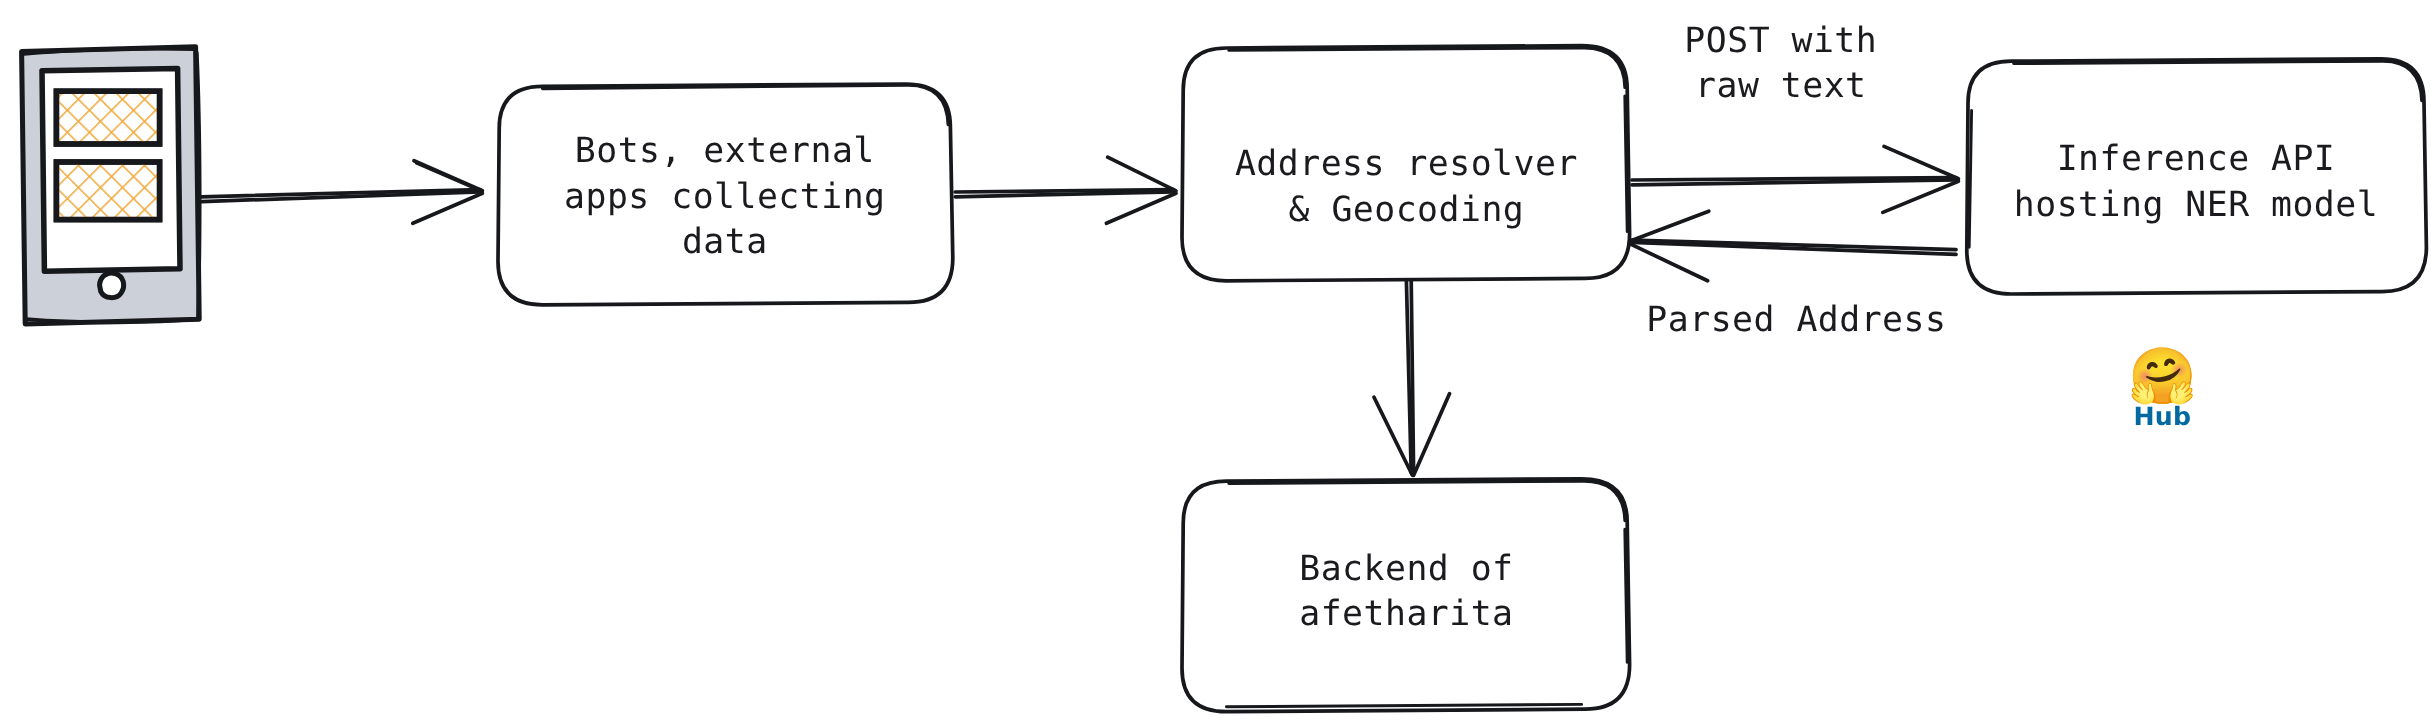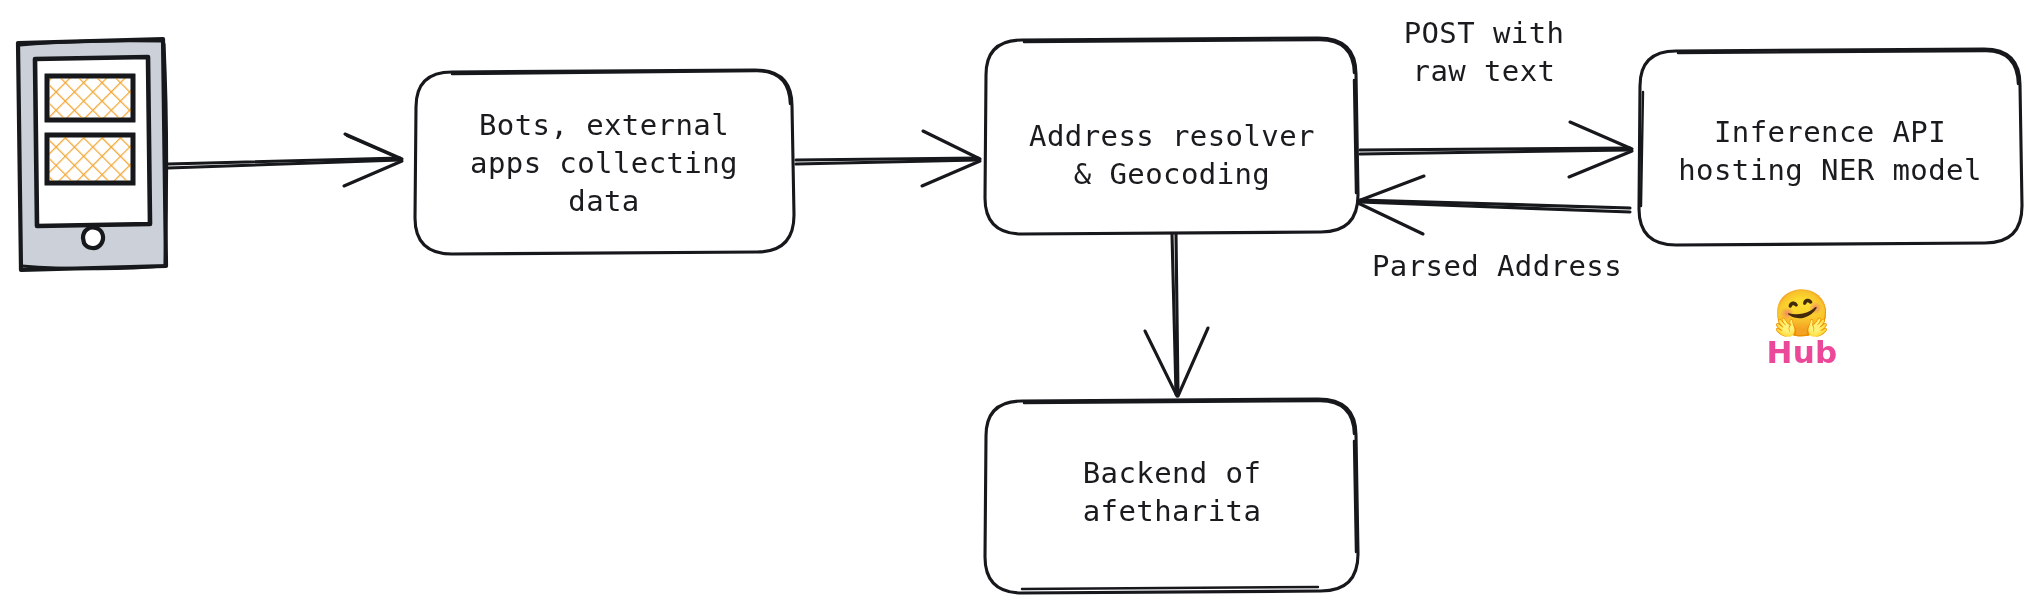--- a/index.html
+++ b/index.html
@@ -66,23 +66,23 @@
     line-height: 1;
   }
   .hub-emoji {
     font-family: "DejaVu Sans", sans-serif;
     font-size: 46px;
     line-height: 1;
     display: block;
   }
   .hub-text {
     font-family: "DejaVu Sans", "Liberation Sans", sans-serif;
-    font-size: 31px;
+    font-size: 21px;
     font-weight: 700;
-    color: #ec4899;
+    color: #0369a1;
     display: block;
     margin-top: 1px;
     letter-spacing: 0.2px;
   }
 </style>
 </head>
 <body>
 
 <div id="canvas-root">
 

